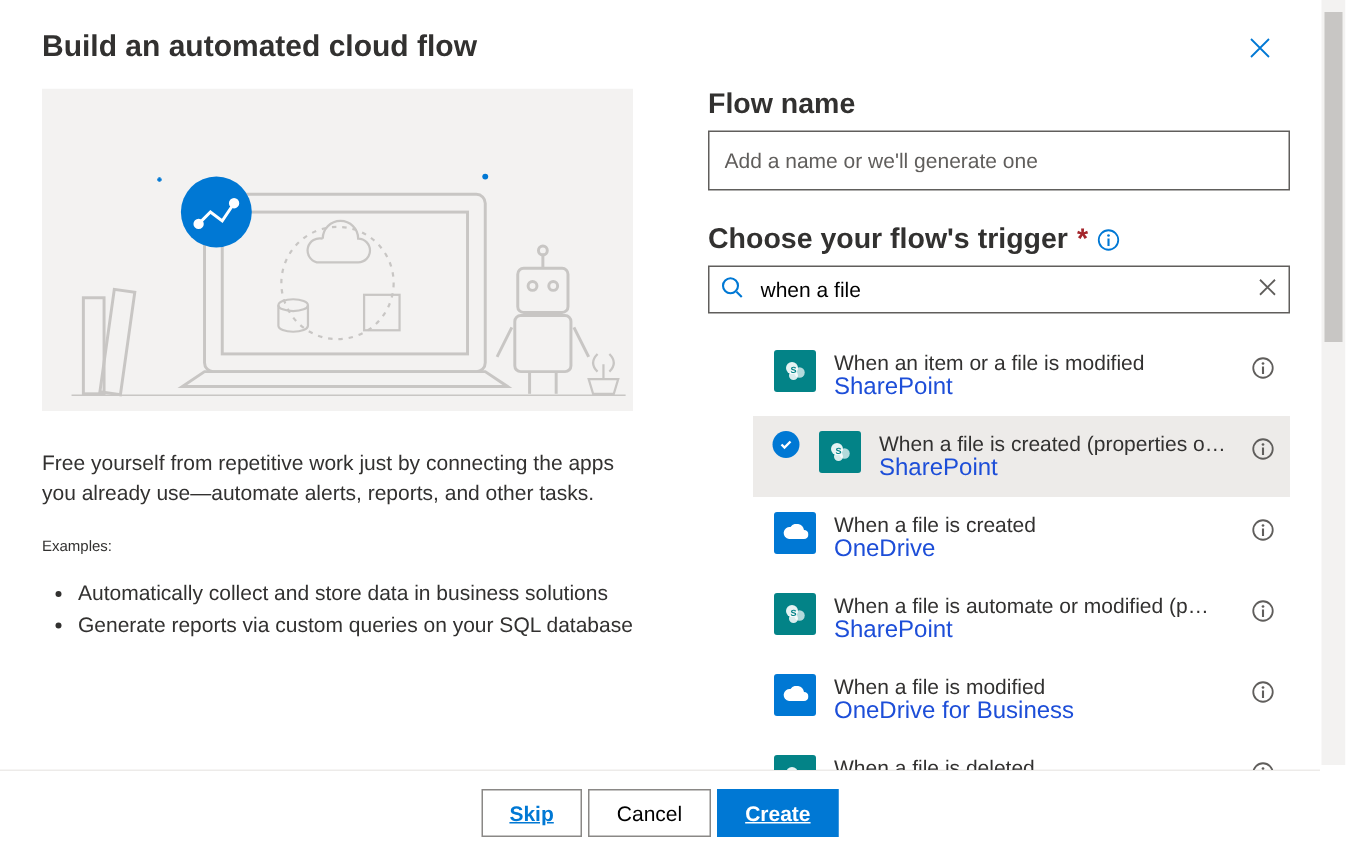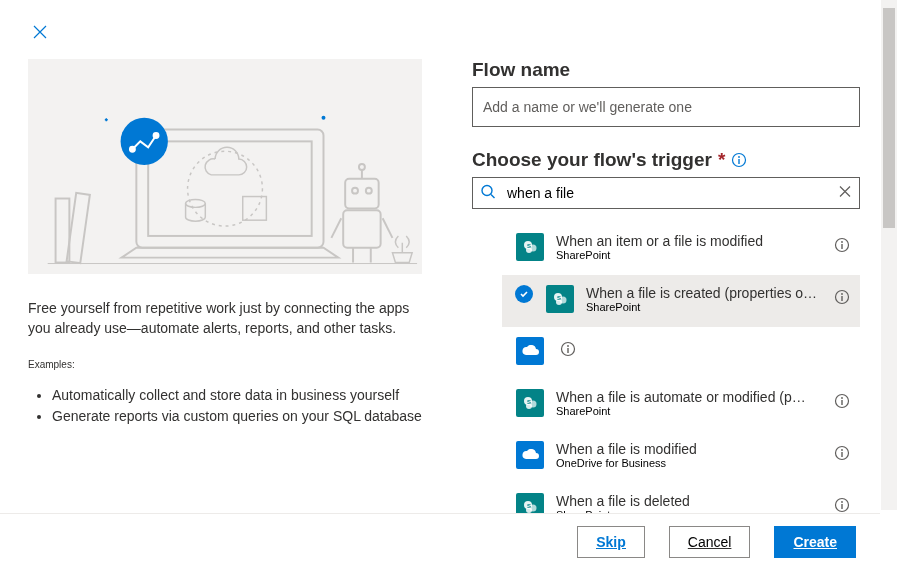--- a/index.html
+++ b/index.html
@@ -167,35 +167,34 @@
     .ic-onedrive { background: #0078d4; }
     .trigger-text { flex: 1; min-width: 0; }
     .trigger-title {
       font-size: 14px;
       color: #323130;
       white-space: nowrap;
       overflow: hidden;
       text-overflow: ellipsis;
     }
     .trigger-sub {
-      font-size: 11px;
-      color: #000000;
+      font-size: 16px;
+      color: #1d4ed8;
     }
     .trigger-info {
       color: #605e5c;
       flex-shrink: 0;
       padding: 4px;
     }
     .footer {
       border-top: 1px solid #edebe9;
       padding: 12px 24px;
       display: flex;
-      justify-content: flex-end;
-      gap: 24px;
-      text-decoration: underline;
+      justify-content: center;
+      gap: 4px;
     }
     .btn {
       height: 32px;
       padding: 0 18px;
       border: 1px solid #8a8886;
       background: #fff;
       font-size: 14px;
       font-family: inherit;
       cursor: pointer;
     }
@@ -229,20 +228,21 @@
       background: #c8c6c4;
       border-radius: 0;
     }
     .last-item-clip { max-height: 36px; overflow: hidden; }
   </style>
 </head>
 <body>
 
 <div class="dialog">
   <div class="header">
+    <h1>Build an automated cloud flow</h1>
     <span class="close-btn">
       <svg width="16" height="16" viewBox="0 0 16 16">
           <path d="M2 2 L14 14 M14 2 L2 14" stroke="currentColor" stroke-width="1.2" fill="none"></path>
         </svg>
     </span>
   </div>
 
   <div class="body">
     <div class="left">
       <div class="illustration">
@@ -295,21 +295,21 @@
             <path d="M106 90 L114 82 L122 88 L130 76"></path>
             <circle cx="106" cy="90" r="2.5" fill="#fff"></circle>
             <circle cx="130" cy="76" r="2.5" fill="#fff"></circle>
           </g>
           <line x1="20" y1="206" x2="395" y2="206" stroke="#c8c6c4" stroke-width="1"></line>
         </svg>
       </div>
       <p class="desc">Free yourself from repetitive work just by connecting the apps you already use—automate alerts, reports, and other tasks.</p>
       <p class="examples-label">Examples:</p>
       <ul class="examples">
-        <li>Automatically collect and store data in business yourself</li>
+        <li>Automatically collect and store data in business solutions</li>
         <li>Generate reports via custom queries on your SQL database</li>
       </ul>
     </div>
 
     <div class="right">
       <label class="field-label">Flow name</label>
       <input class="text-input" type="text" placeholder="Add a name or we'll generate one" style="">
 
       <label class="field-label">
         <span>Choose your flow's trigger</span>
@@ -385,20 +385,24 @@
                 <rect x="7.3" y="7" width="1.4" height="5" fill="currentColor"></rect>
               </svg></span>
           </div>
           <div class="trigger-item">
             <span class="radio-slot"></span>
             <span class="connector-icon ic-onedrive">
               <svg width="18" height="12" viewBox="0 0 18 12">
                 <path d="M5 10 a4 4 0 0 1 1-8 a5 5 0 0 1 9 2 a3 3 0 0 1 0 6 z" fill="#fff"></path>
               </svg>
             </span>
+            <span class="trigger-text">
+              <div class="trigger-title">When a file is created</div>
+              <div class="trigger-sub">OneDrive</div>
+            </span>
             <span class="trigger-info"><svg width="16" height="16" viewBox="0 0 16 16">
                 <circle cx="8" cy="8" r="6.5" fill="none" stroke="currentColor" stroke-width="1.2"></circle>
                 <circle cx="8" cy="5" r="0.9" fill="currentColor"></circle>
                 <rect x="7.3" y="7" width="1.4" height="5" fill="currentColor"></rect>
               </svg></span>
           </div>
           <div class="trigger-item">
             <span class="radio-slot"></span>
             <span class="connector-icon ic-sharepoint">
               <svg width="16" height="16" viewBox="0 0 16 16">

